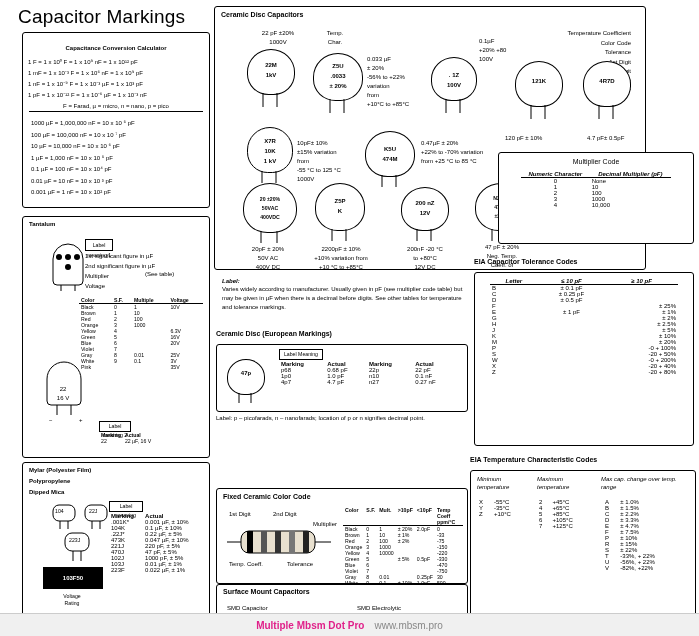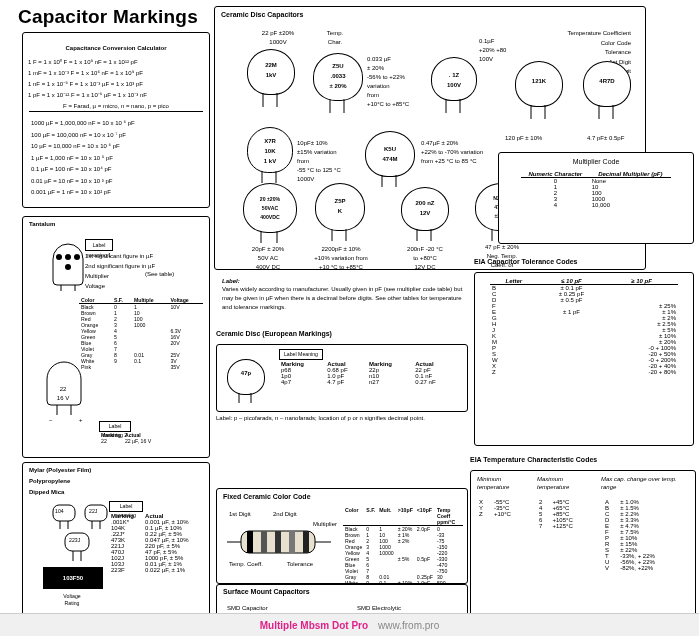--- a/index.html
+++ b/index.html
@@ -3,21 +3,21 @@
 <meta charset="utf-8">
 <style>
   html,body{margin:0;padding:0;}
   body{
     width:699px;height:636px;position:relative;background:#fff;
     font-family:"Liberation Sans", sans-serif;
     color:#000;overflow:hidden;
   }
   .abs{position:absolute;}
   .box{border:1px solid #000;border-radius:3px;background:#fff;}
-  .title{font-size:19px;font-weight:bold;letter-spacing:.2px;}
+  .title{font-size:19px;font-weight:normal;letter-spacing:.2px;}
   .sm{font-size:7px;}
   .xs{font-size:6px;}
   .xxs{font-size:5.2px;}
   .it{font-style:italic;}
   table{border-collapse:collapse;}
   td,th{padding:0 2px;font-size:6px;text-align:left;vertical-align:top;}
   .ctr{text-align:center;}
   .rt{text-align:right;}
   .ul{border-bottom:1px solid #000;}
   .disc{border:1px solid #000;border-radius:50% 50% 45% 45%;background:#fff;}
@@ -820,14 +820,14 @@
           <td class="xs">-82%, +22%</td>
         </tr>
   </tbody>
     </table>
 </div>
 
 <div class="abs sm" style="left:498px;top:622px;font-weight:bold;">EIA Temperature Coefficient</div>
 
 <div class="wmark">
   <span class="pink">Multiple Mbsm Dot Pro</span>
-  <span>www.from.pro</span>
+  <span>www.mbsm.pro</span>
 </div>
 
 </body></html>

